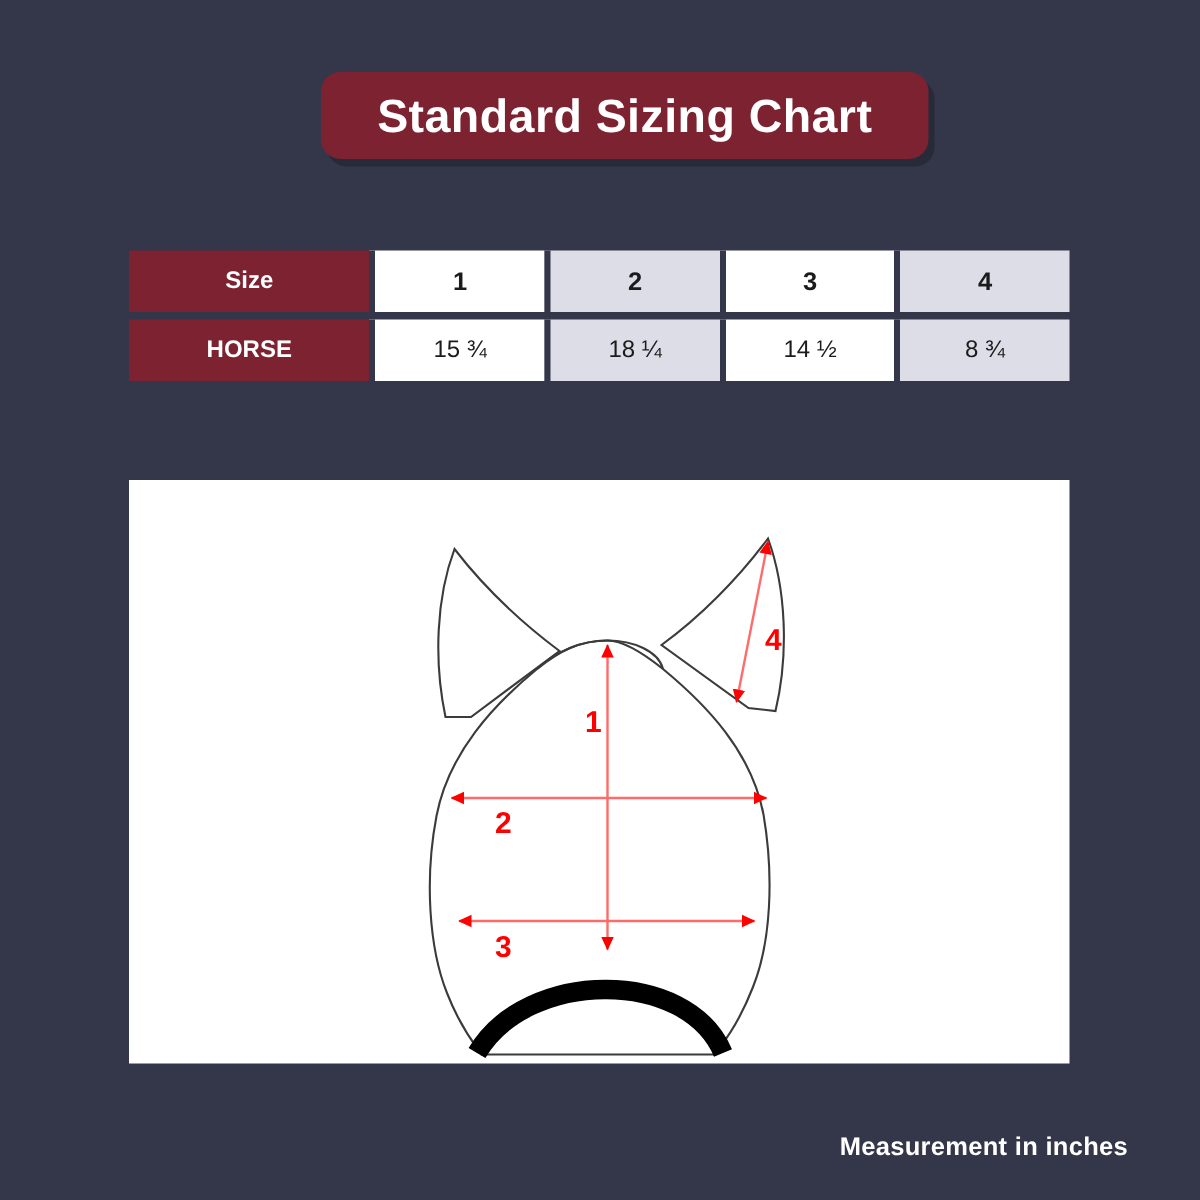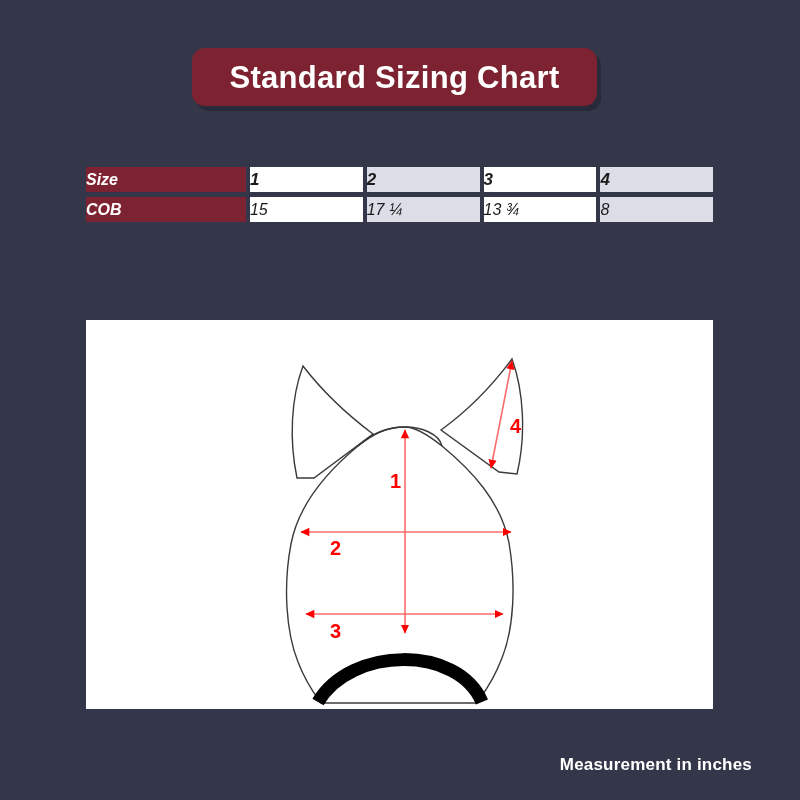--- a/index.html
+++ b/index.html
@@ -11,21 +11,21 @@
     height: 800px;
     background: #343749;
     font-family: "Liberation Sans", sans-serif;
     overflow: hidden;
     position: relative;
   }
 
   
   .title-wrap {
     position: absolute;
-    left: 192px;
+    left: 214px;
     top: 48px;
     width: 405px;
     height: 58px;
   }
   .title-shadow {
     position: absolute;
     left: 4px;
     top: 5px;
     width: 405px;
     height: 58px;
@@ -55,27 +55,27 @@
   
   .size-table {
     position: absolute;
     left: 86px;
     top: 162px;
     width: 627px;
     border-collapse: separate;
     border-spacing: 0 5px;
   }
   .size-table td {
-    height: 25px;
+    height: 41px;
     padding: 0;
+    text-align: center;
     vertical-align: middle;
     font-size: 16px;
     color: #1b1b1b;
     border-left: 4px solid #343749;
-    font-style: italic;
   }
   .size-table td:first-child {
     border-left: none;
   }
   .size-table td.rowlabel {
     background: #7d2230;
     color: #ffffff;
     font-weight: bold;
     font-size: 16px;
     width: 164px;
@@ -128,25 +128,25 @@
 <table class="size-table">
   <tbody>
     <tr class="head">
       <td class="rowlabel">Size</td>
       <td class="col-odd">1</td>
       <td class="col-even">2</td>
       <td class="col-odd">3</td>
       <td class="col-even">4</td>
     </tr>
     <tr>
-      <td class="rowlabel">COB</td>
-      <td class="col-odd">15</td>
-      <td class="col-even">17 ¼</td>
-      <td class="col-odd">13 ¾</td>
-      <td class="col-even">8</td>
+      <td class="rowlabel">HORSE</td>
+      <td class="col-odd">15 ¾</td>
+      <td class="col-even">18 ¼</td>
+      <td class="col-odd">14 ½</td>
+      <td class="col-even">8 ¾</td>
     </tr>
   </tbody>
 </table>
 
 <div class="diagram-panel">
   <svg viewBox="0 0 627 389" xmlns="http://www.w3.org/2000/svg">
     <defs>
       <marker id="arrEnd" markerWidth="7" markerHeight="7" refX="5.2" refY="3" orient="auto" markerUnits="strokeWidth">
         <path d="M0,0.4 L5.6,3 L0,5.6 z" fill="#ff0000"></path>
       </marker>

